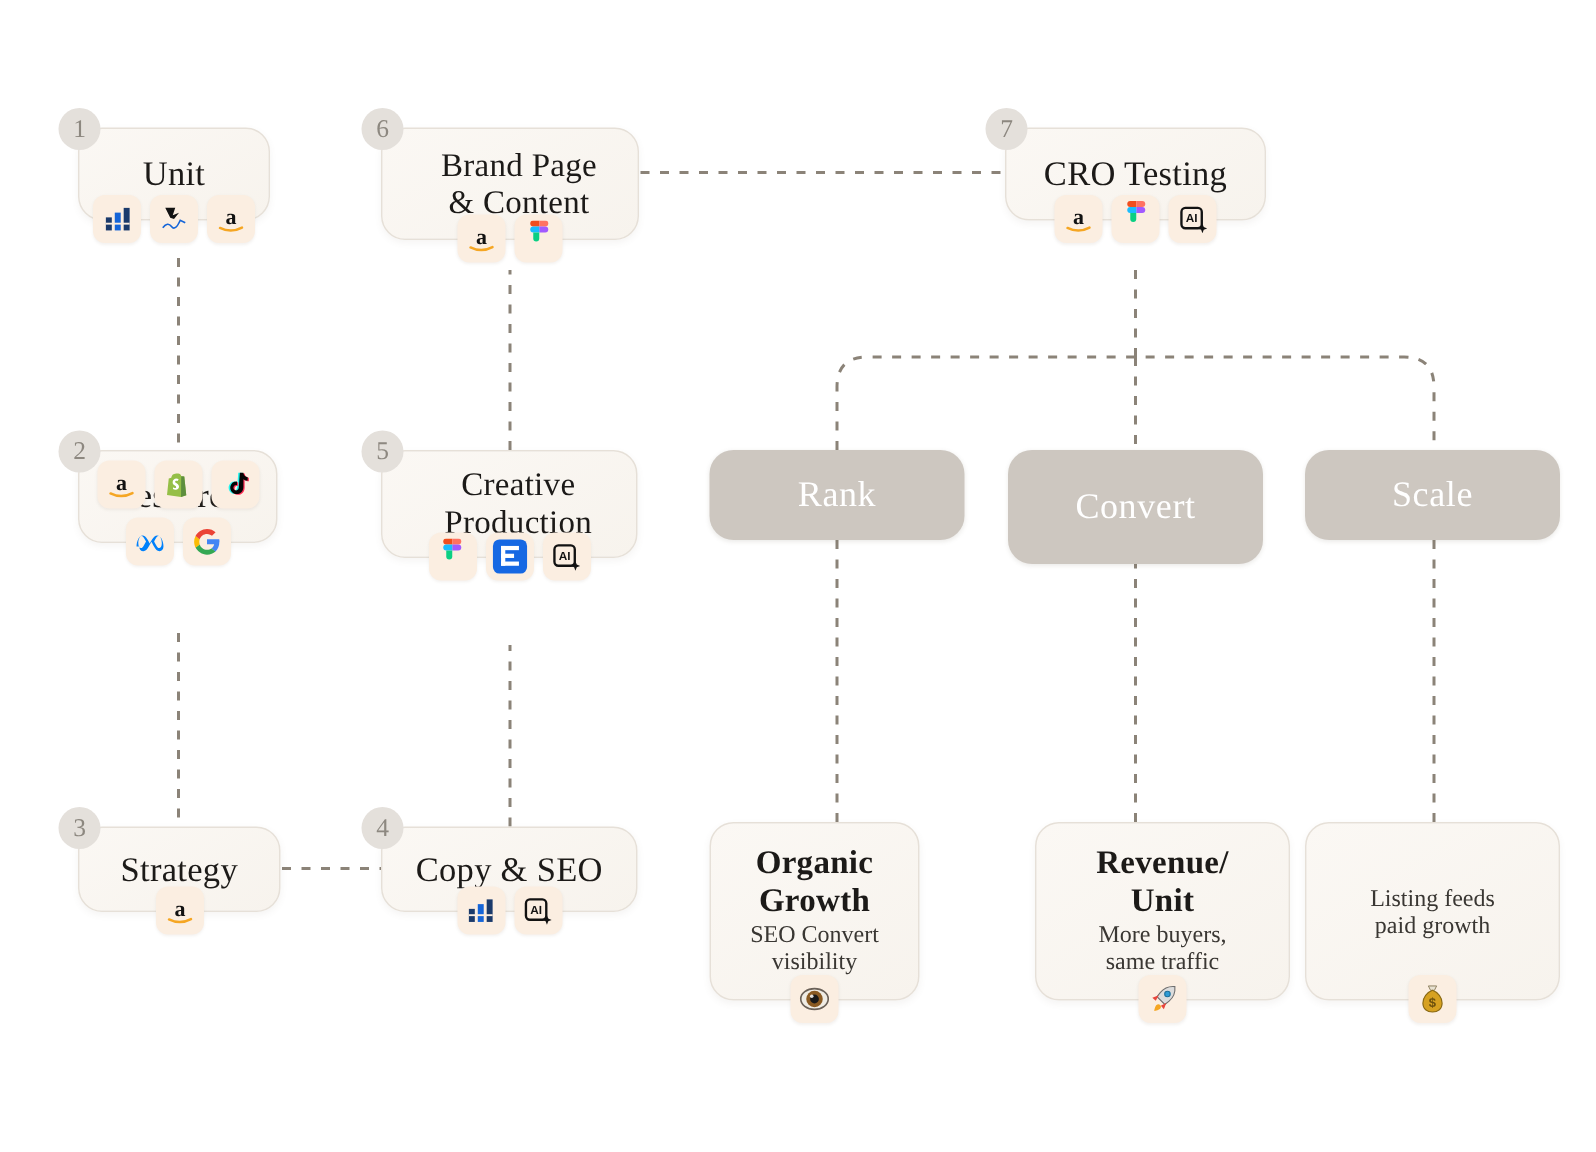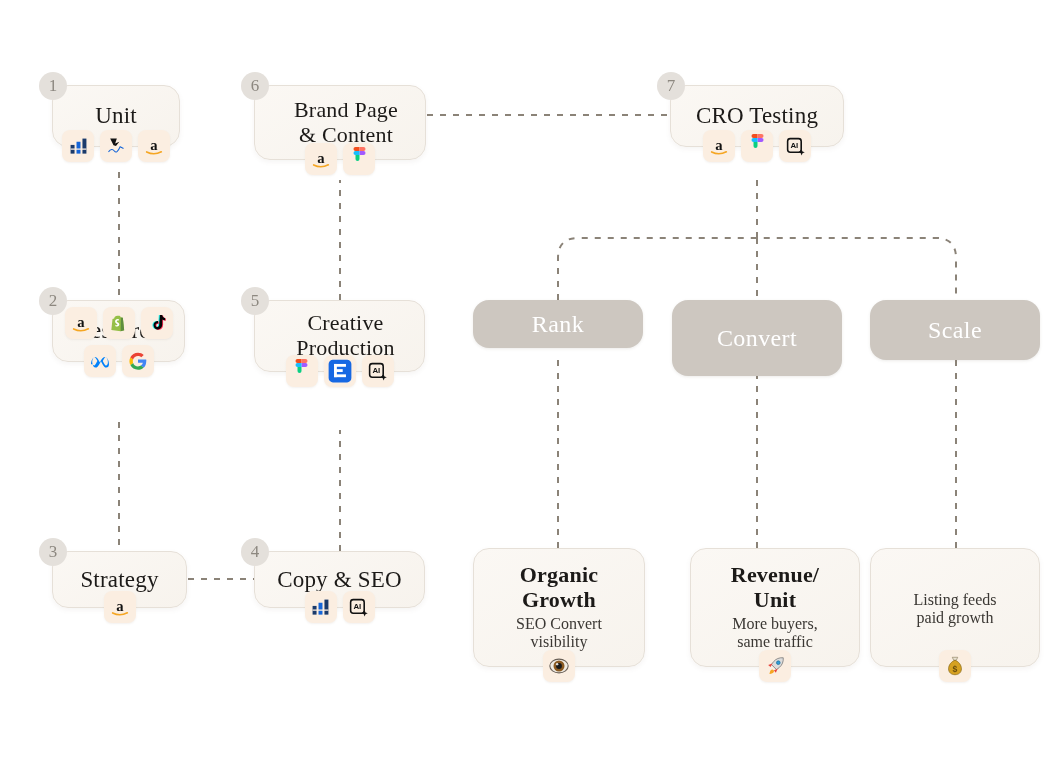--- a/index.html
+++ b/index.html
@@ -308,31 +308,31 @@
       <span class="chip">
         <svg width="21" height="21" viewBox="0 0 24 24">
           <rect x="3" y="3" width="15.5" height="15.5" rx="3" fill="none" stroke="#121212" stroke-width="1.8"></rect>
           <text x="10.7" y="14" font-family="Liberation Sans, sans-serif" font-size="9" font-weight="bold" fill="#121212" text-anchor="middle">AI</text>
           <path d="M19 15 l1 2.6 2.6 1 -2.6 1 -1 2.6 -1-2.6 -2.6-1 2.6-1z" fill="#121212"></path>
         </svg>
       </span>
     </div>
   </div>
 
-  <div class="pill" style="left:473px;top:300px;width:170px;height:48px;">
+  <div class="pill" style="left:473px;top:300px;width:170px;height:60px;">
     <span>Rank</span>
   </div>
   <div class="pill" style="left:672px;top:300px;width:170px;height:76px;">
     <span>Convert</span>
   </div>
   <div class="pill" style="left:870px;top:300px;width:170px;height:60px;justify-content:center;">
     <span>Scale</span>
   </div>
 
-  <div class="node outcome" style="left:473px;top:548px;width:172px;height:119px;">
+  <div class="node outcome" style="left:473px;top:548px;width:140px;height:119px;">
     <span class="title">
       <span>Organic</span><br>
       <span>Growth</span>
     </span>
     <span class="sub">
       <span>SEO Convert</span><br>
       <span>visibility</span>
     </span>
     <div class="icons" style="bottom:-16px;">
       <span class="chip">

